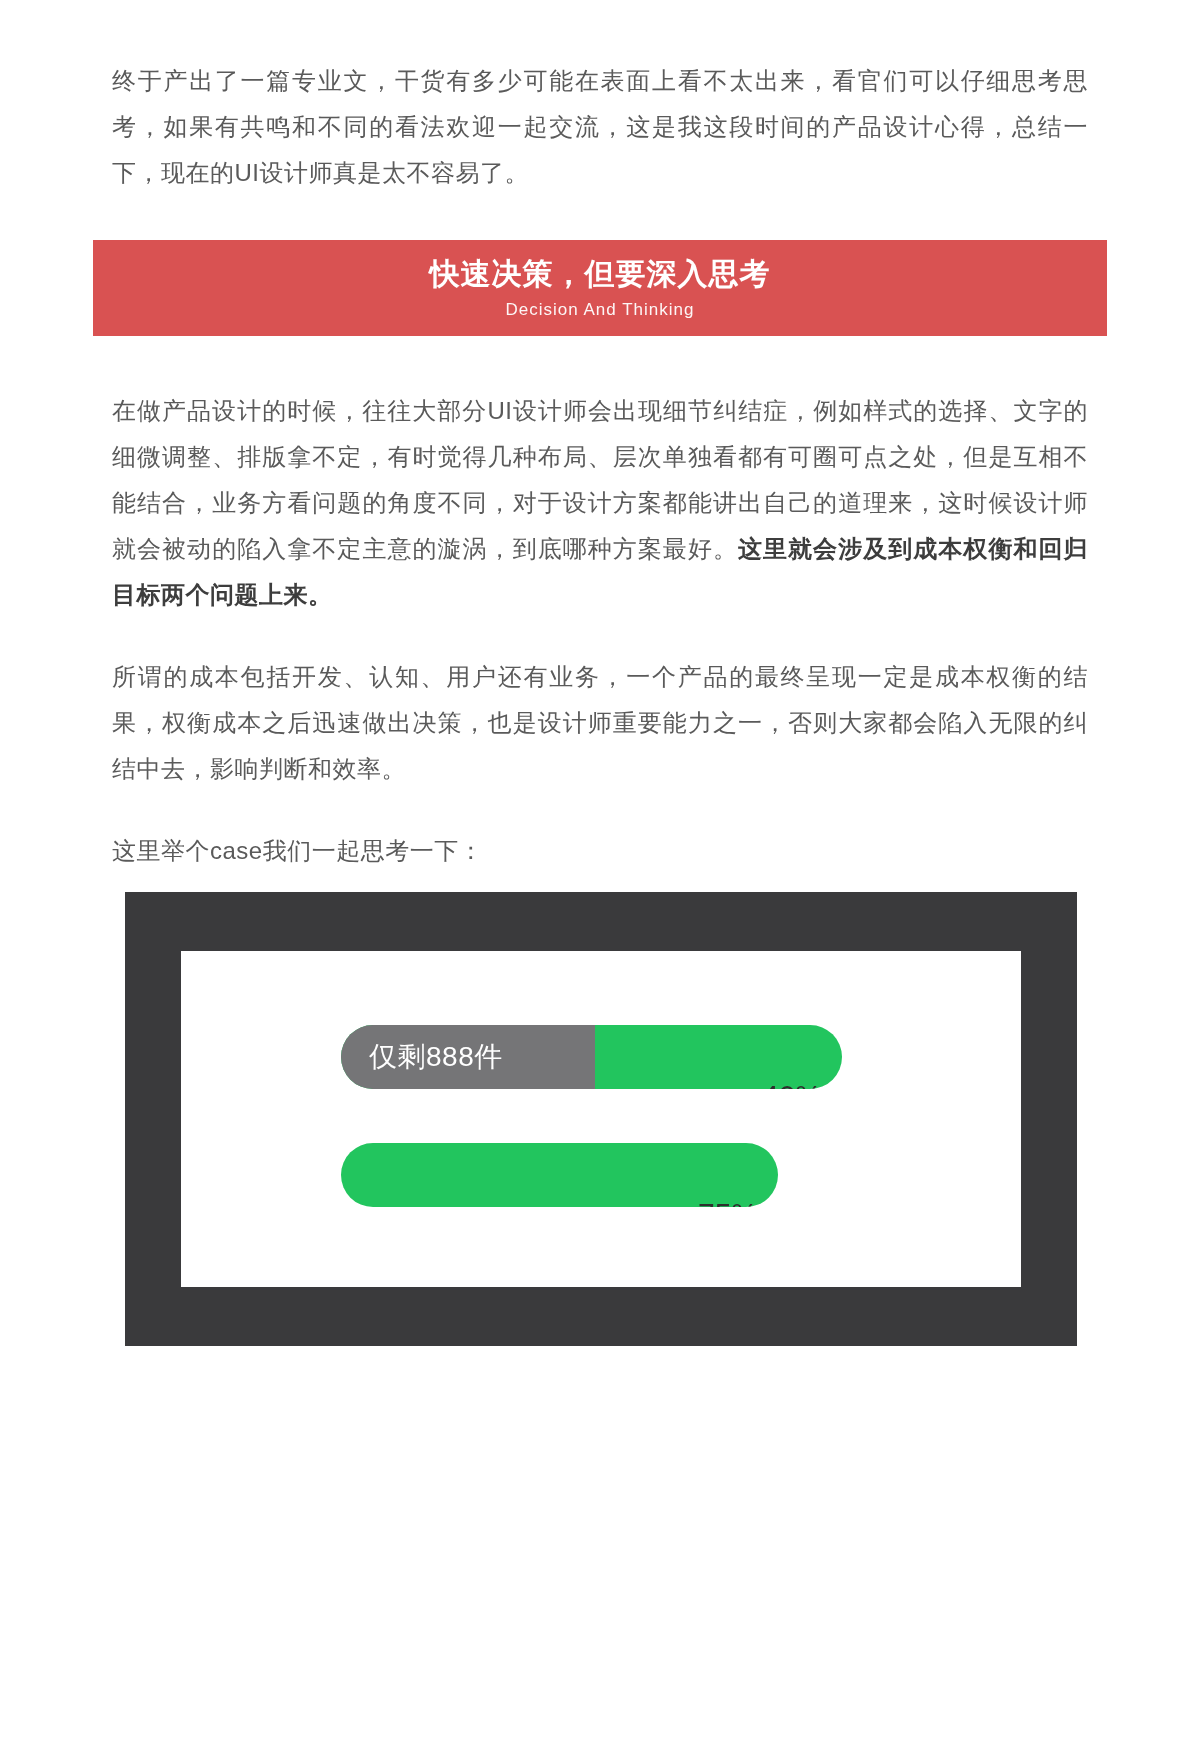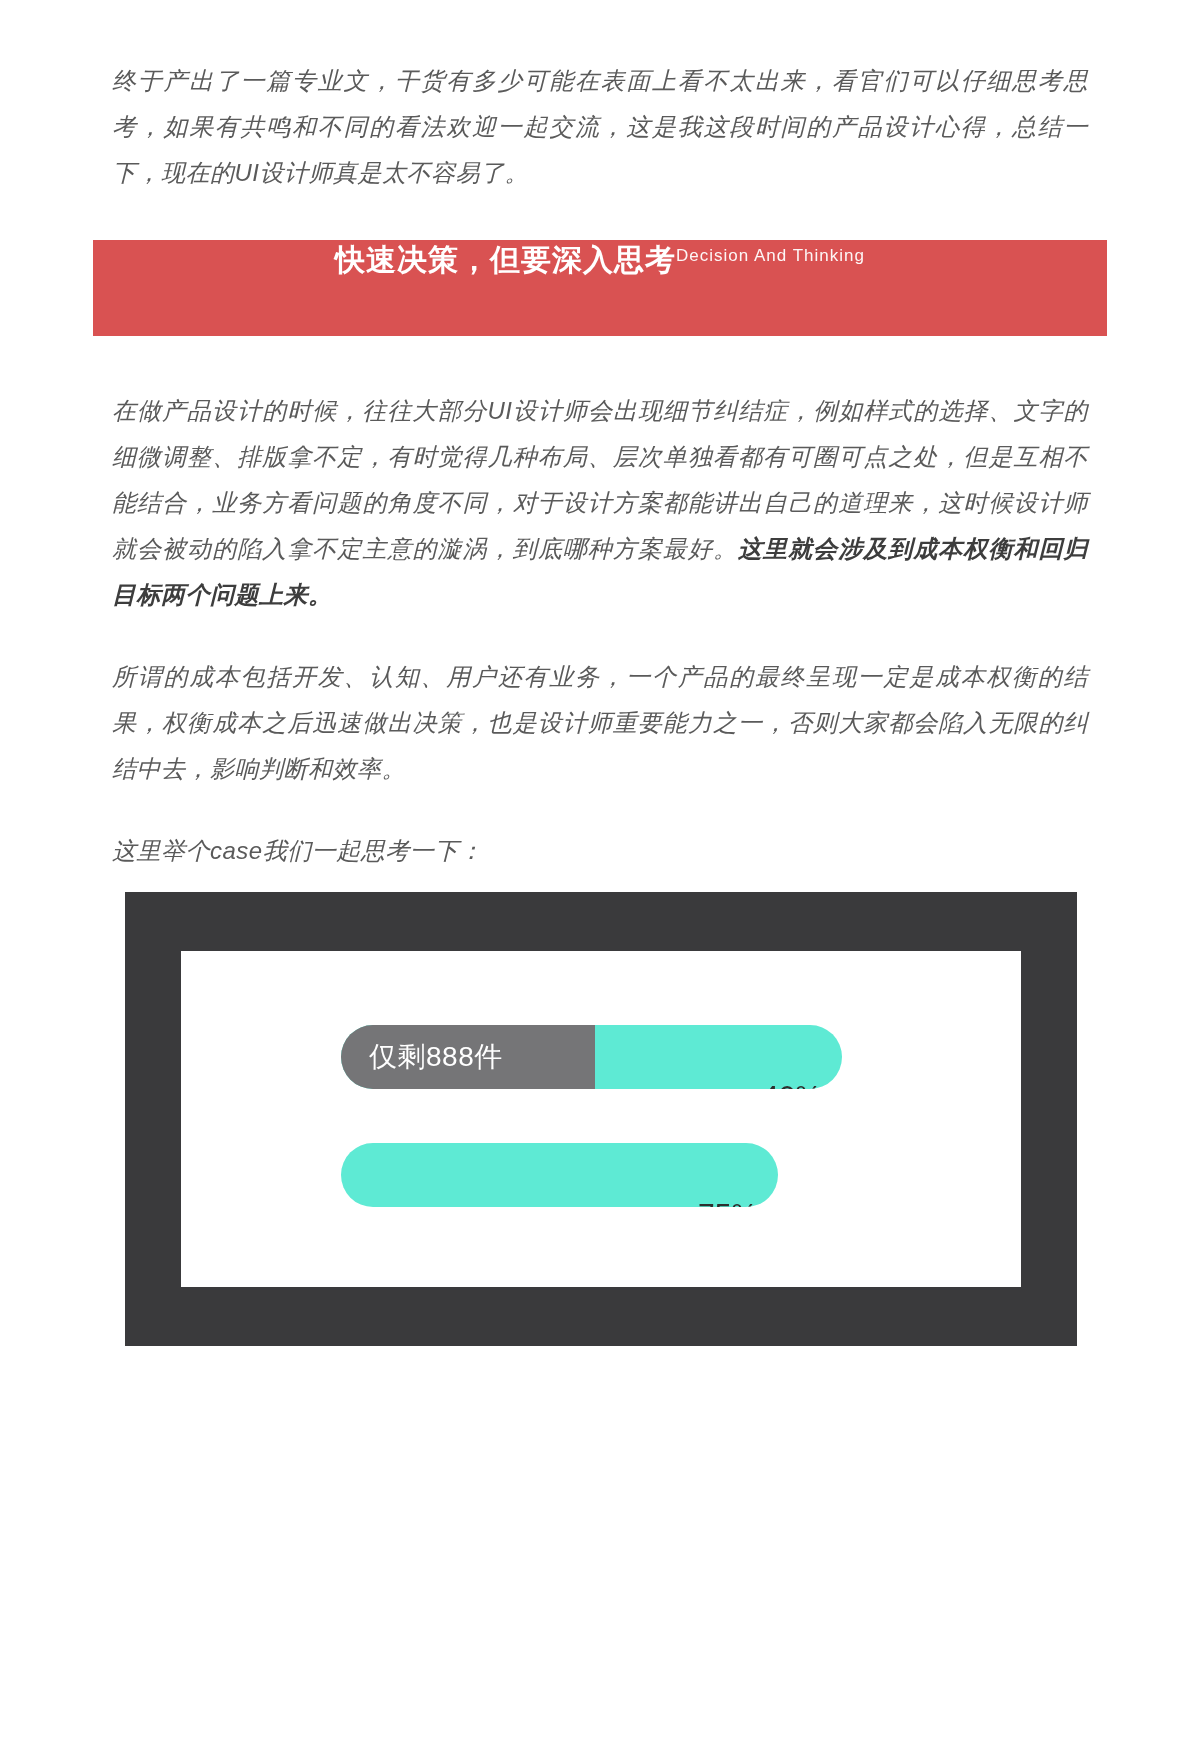--- a/index.html
+++ b/index.html
@@ -14,36 +14,35 @@
   .content {
     padding: 58px 112px 0 112px;
   }
   .para {
     margin: 0;
     font-size: 24px;
     line-height: 46px;
     text-align: justify;
     color: #5a5a5a;
     letter-spacing: 0.5px;
-    font-style: italic;
   }
   .para strong {
     color: #3d3d3d;
     font-weight: 700;
   }
   .para + .para { margin-top: 36px; }
   .para.tight { margin-top: 0; }
 
   .banner {
     margin: 44px -19px 0 -19px;
     height: 96px;
     background: #d95252;
     text-align: center;
     display: flex;
-    flex-direction: row;
+    flex-direction: column;
     justify-content: center;
   }
   .banner-title {
     color: #ffffff;
     font-size: 30px;
     font-weight: 700;
     line-height: 40px;
     letter-spacing: 1px;
   }
   .banner-subtitle {
@@ -67,21 +66,21 @@
   .figure-panel {
     width: 840px;
     height: 336px;
     background: #ffffff;
   }
   .bar-row {
     position: relative;
     margin-left: 160px;
     height: 64px;
     border-radius: 32px;
-    background: #5eead4;
+    background: #22c55e;
     overflow: hidden;
   }
   .bar-row-1 { margin-top: 74px; width: 501px; }
   .bar-row-2 { margin-top: 54px; width: 437px; }
   .bar-fill {
     position: absolute;
     left: 0; top: 0; bottom: 0;
     background: #757577;
     display: flex;
     align-items: center;

